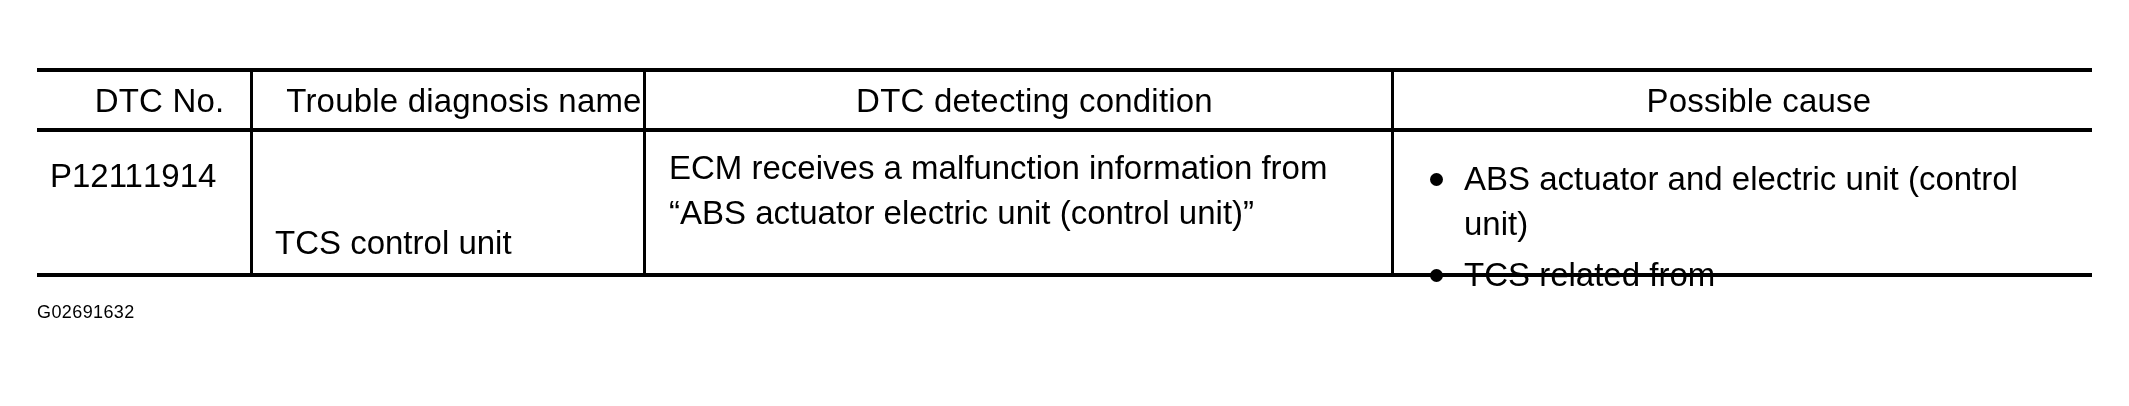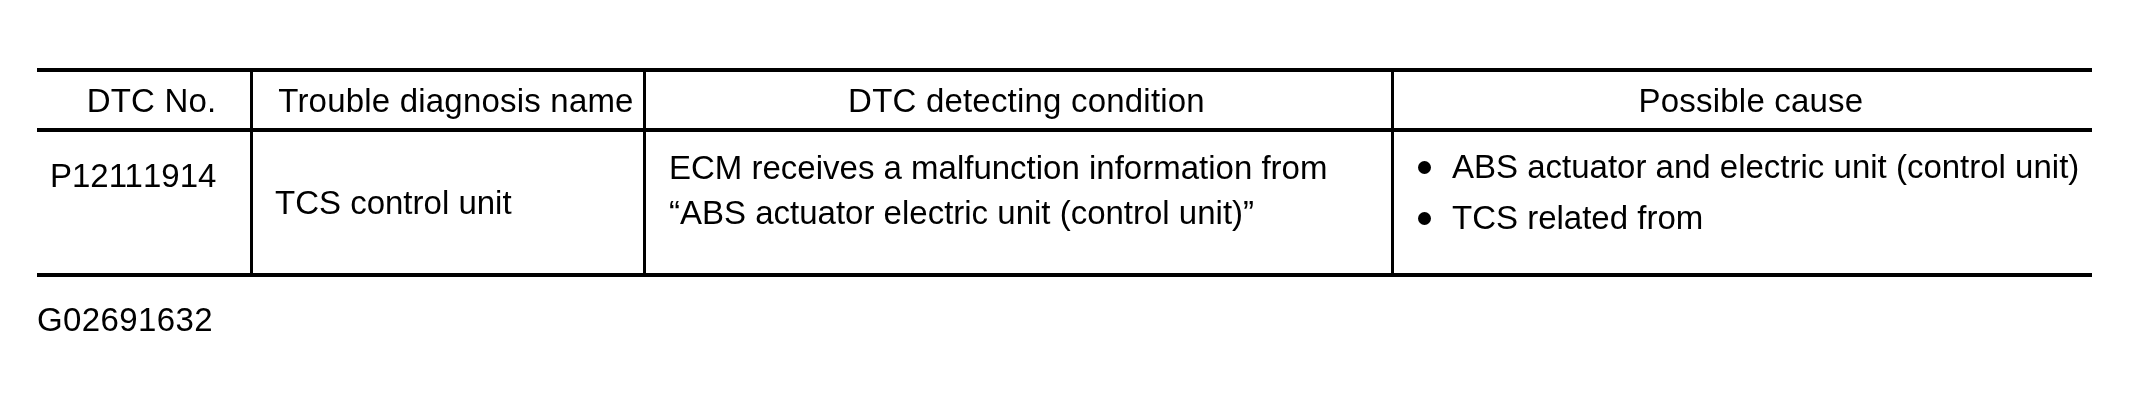--- a/index.html
+++ b/index.html
@@ -45,21 +45,21 @@
     width: 3px;
     background: #000000;
   }
   .vrule-1 { left: 213px; }
   .vrule-2 { left: 606px; }
   .vrule-3 { left: 1354px; }
 
   
   .header-row {
     position: absolute;
-    left: 8px;
+    left: 16px;
     top: 4px;
     height: 73px;
     width: 100%;
     text-decoration: underline;
   }
   .th {
     position: absolute;
     top: 0;
     height: 56px;
     display: flex;
@@ -104,41 +104,42 @@
   .dtc-code { white-space: nowrap; }
 
   .td-diagnosis {
     left: 216px;
     width: 390px;
     padding-left: 22px;
     box-sizing: border-box;
     display: flex;
     align-items: center;
     white-space: nowrap;
+    margin-top: 40px;
   }
 
   .td-condition {
     left: 609px;
     width: 745px;
     padding-left: 23px;
     padding-top: 13px;
     box-sizing: border-box;
   }
   .cond-line { white-space: nowrap; }
 
   .td-cause {
     left: 1357px;
     width: 698px;
     padding-left: 22px;
     padding-top: 12px;
     box-sizing: border-box;
   }
   .cause-list {
     list-style: none;
-    margin: 0;
+    margin: 12px;
     padding: 0;
   }
   .cause-item {
     position: relative;
     padding-left: 36px;
     margin: 0 0 6px 0;
     line-height: 45px;
   }
   .bullet {
     position: absolute;
@@ -148,21 +149,21 @@
     height: 13px;
     border-radius: 50%;
     background: #000000;
   }
 
   
   .figure-id {
     position: absolute;
     left: 37px;
     top: 303px;
-    font-size: 33px;
+    font-size: 18px;
     line-height: 1;
     letter-spacing: 0.4px;
     white-space: nowrap;
   }
 </style>
 </head>
 <body>
 
 <div class="dtc-table">
 

